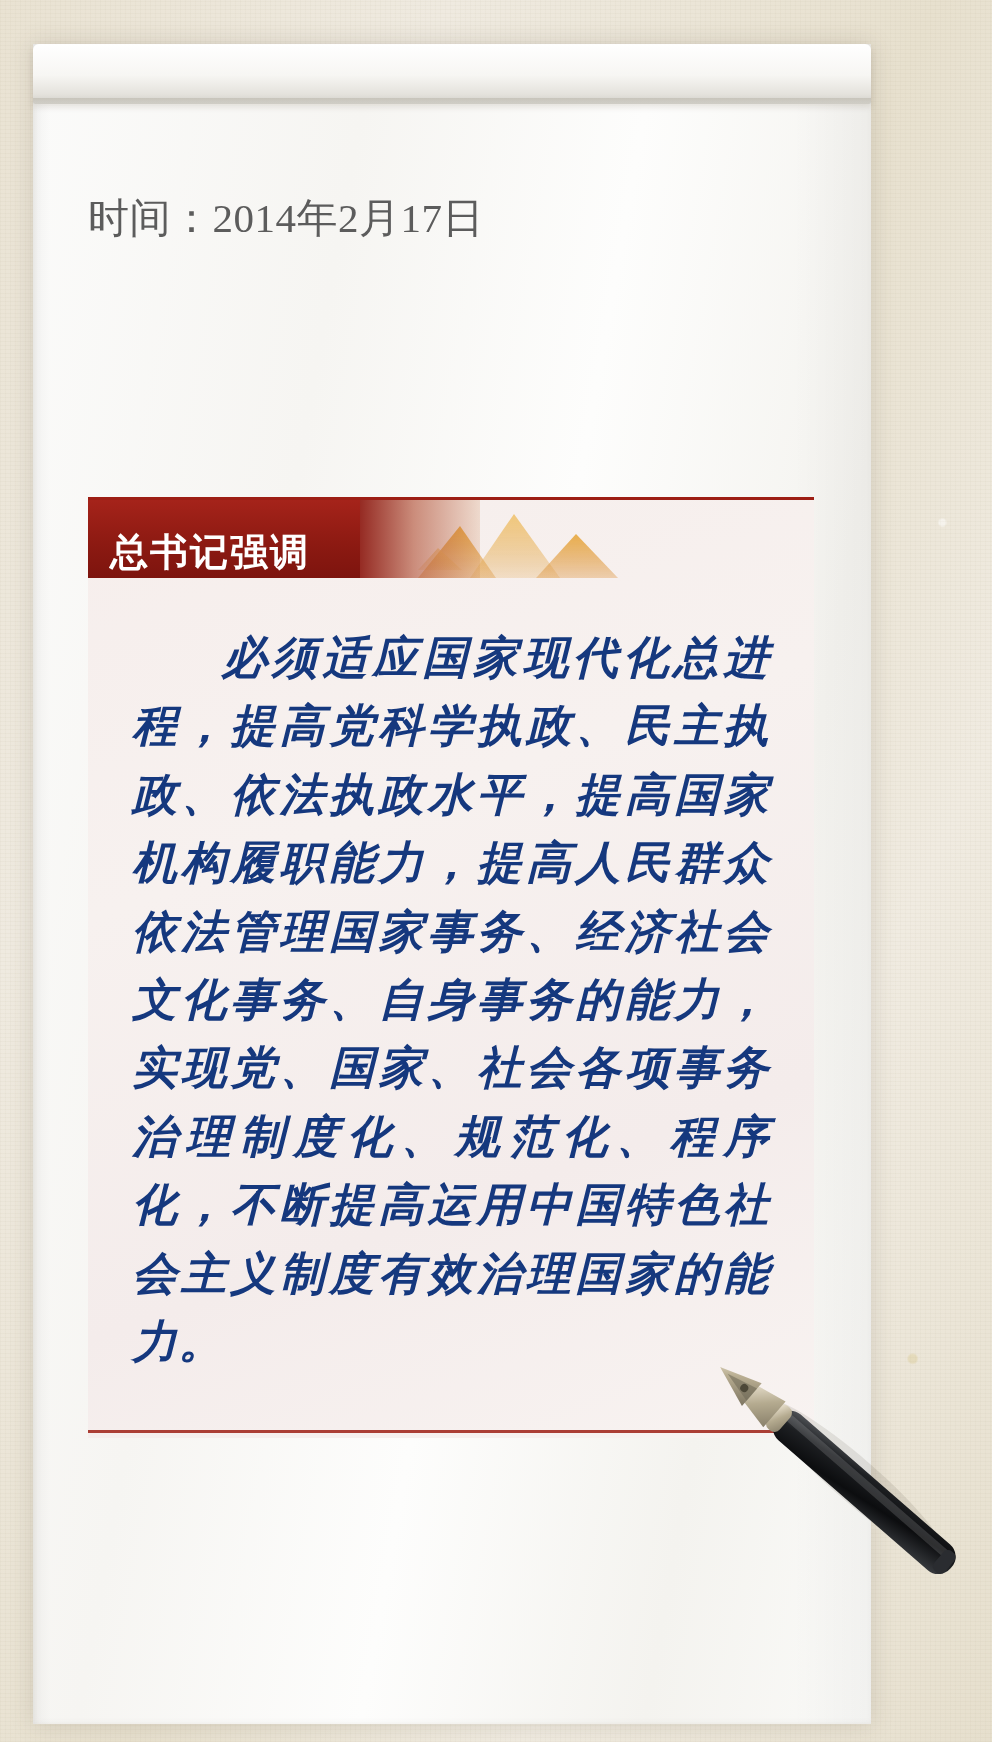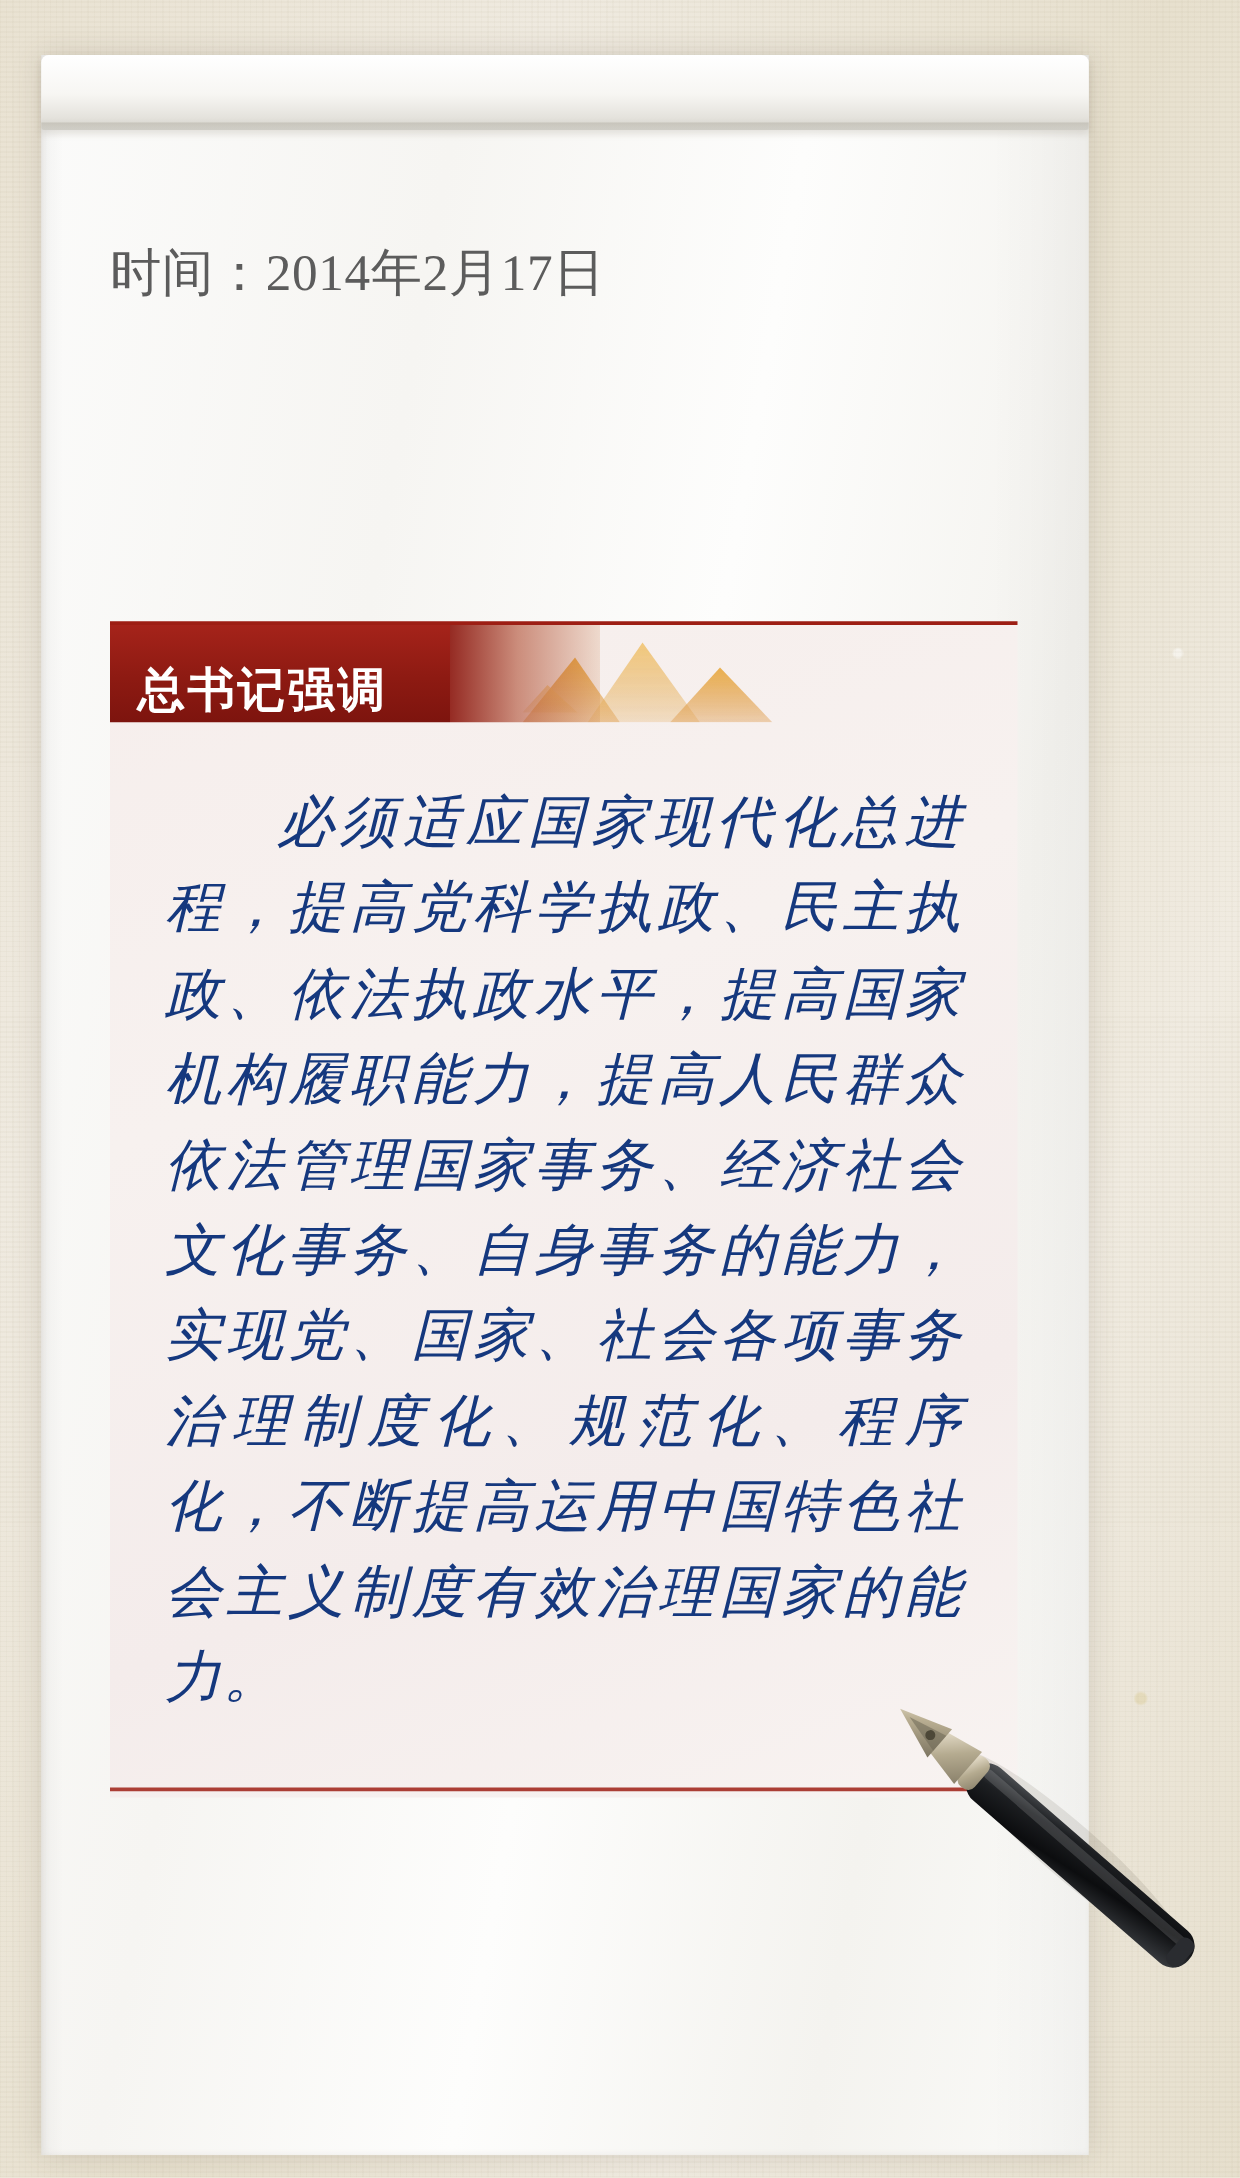--- a/index.html
+++ b/index.html
@@ -167,21 +167,21 @@
   .quote {
     padding: 46px 44px 62px 44px;
     color: #15387e;
     font-family: "Liberation Serif", "DejaVu Serif", serif;
     font-size: 45px;
     line-height: 1.52;
     letter-spacing: 1.5px;
     text-indent: 90px;
     text-align: justify;
     font-style: italic;
-    font-weight: 400;
+    font-weight: 700;
   }
 
   
   .bottom-rule {
     position: absolute;
     left: 88px;
     top: 1430px;
     width: 726px;
     height: 3px;
     background: #9d1e14;

